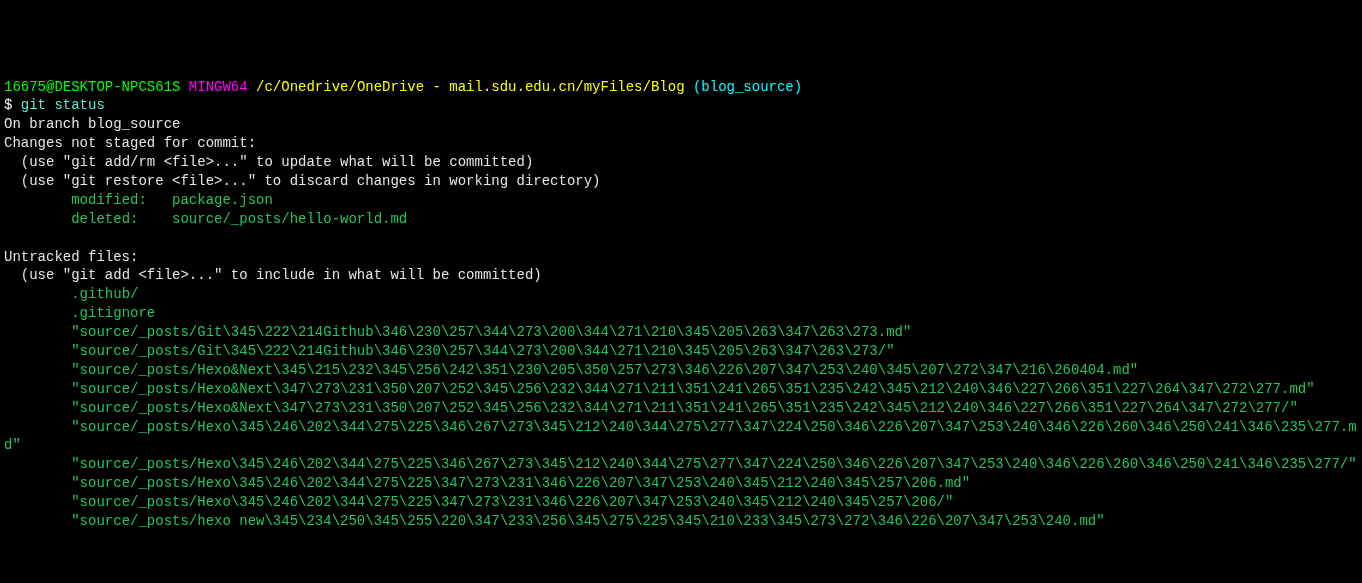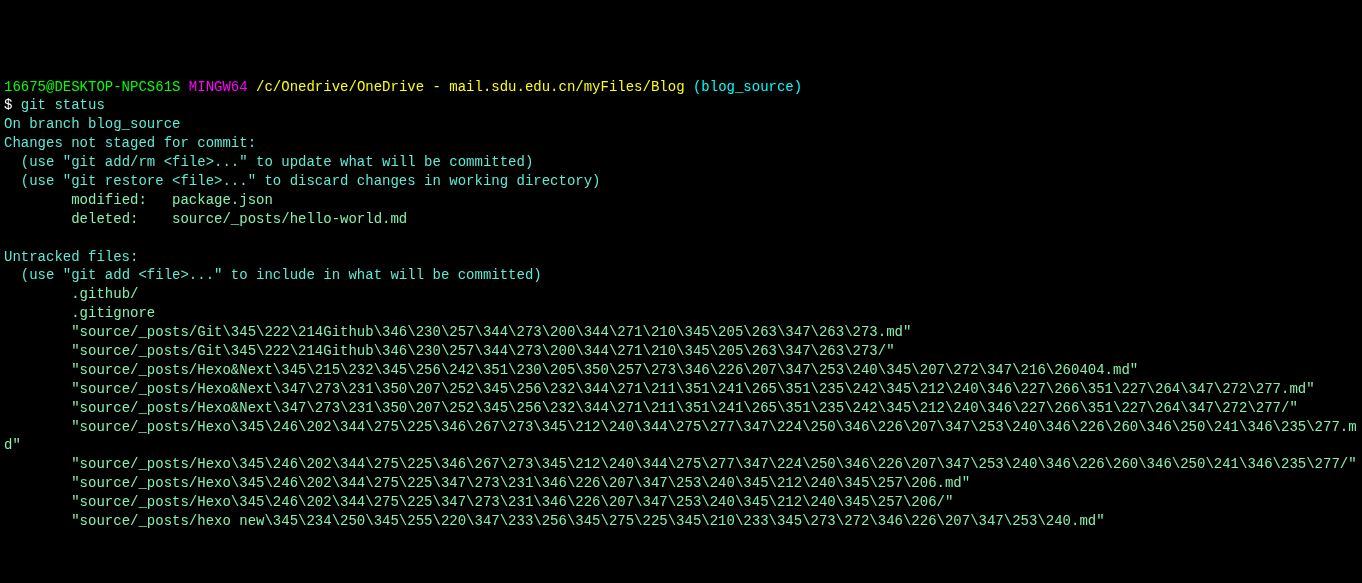--- a/index.html
+++ b/index.html
@@ -19,22 +19,22 @@
       overflow: hidden;
       white-space: pre-wrap;
       word-break: break-all;
     }
     .prompt-user { color: #00ff00; }
     .prompt-sys { color: #ff00ff; }
     .prompt-path { color: #ffff00; }
     .prompt-branch { color: #00ffff; }
     .prompt-dollar { color: #ffffff; }
     .cmd { color: #5eead4; }
-    .status-white { color: #5eead4; }
-    .status-red { color: #86efac; }
+    .status-white { color: #e5e5e5; }
+    .status-red { color: #22c55e; }
     .line { display: block; }
   </style>
 </head>
 <body>
 
 
 
 <div><span class="line"><span class="prompt-user">16675@DESKTOP-NPCS61S</span> <span class="prompt-sys">MINGW64</span> <span class="prompt-path">/c/Onedrive/OneDrive - mail.sdu.edu.cn/myFiles/Blog</span> <span class="prompt-branch">(blog_source)</span></span><span class="line"><span class="prompt-dollar">$</span> <span class="cmd">git status</span></span><span class="line status-white">On branch blog_source</span><span class="line status-white">Changes not staged for commit:</span><span class="line status-white">  (use "git add/rm &lt;file&gt;..." to update what will be committed)</span><span class="line status-white">  (use "git restore &lt;file&gt;..." to discard changes in working directory)</span><span class="line status-red">        modified:   package.json</span><span class="line status-red">        deleted:    source/_posts/hello-world.md</span><span class="line"> </span><span class="line status-white">Untracked files:</span><span class="line status-white">  (use "git add &lt;file&gt;..." to include in what will be committed)</span><span class="line status-red">        .github/</span><span class="line status-red">        .gitignore</span><span class="line status-red">        "source/_posts/Git\345\222\214Github\346\230\257\344\273\200\344\271\210\345\205\263\347\263\273.md"</span><span class="line status-red">        "source/_posts/Git\345\222\214Github\346\230\257\344\273\200\344\271\210\345\205\263\347\263\273/"</span><span class="line status-red">        "source/_posts/Hexo&amp;Next\345\215\232\345\256\242\351\230\205\350\257\273\346\226\207\347\253\240\345\207\272\347\216\260404.md"</span><span class="line status-red">        "source/_posts/Hexo&amp;Next\347\273\231\350\207\252\345\256\232\344\271\211\351\241\265\351\235\242\345\212\240\346\227\266\351\227\264\347\272\277.md"</span><span class="line status-red">        "source/_posts/Hexo&amp;Next\347\273\231\350\207\252\345\256\232\344\271\211\351\241\265\351\235\242\345\212\240\346\227\266\351\227\264\347\272\277/"</span><span class="line status-red">        "source/_posts/Hexo\345\246\202\344\275\225\346\267\273\345\212\240\344\275\277\347\224\250\346\226\207\347\253\240\346\226\260\346\250\241\346\235\277.md"</span><span class="line status-red">        "source/_posts/Hexo\345\246\202\344\275\225\346\267\273\345\212\240\344\275\277\347\224\250\346\226\207\347\253\240\346\226\260\346\250\241\346\235\277/"</span><span class="line status-red">        "source/_posts/Hexo\345\246\202\344\275\225\347\273\231\346\226\207\347\253\240\345\212\240\345\257\206.md"</span><span class="line status-red">        "source/_posts/Hexo\345\246\202\344\275\225\347\273\231\346\226\207\347\253\240\345\212\240\345\257\206/"</span><span class="line status-red">        "source/_posts/hexo new\345\234\250\345\255\220\347\233\256\345\275\225\345\210\233\345\273\272\346\226\207\347\253\240.md"</span></div>
 
 

